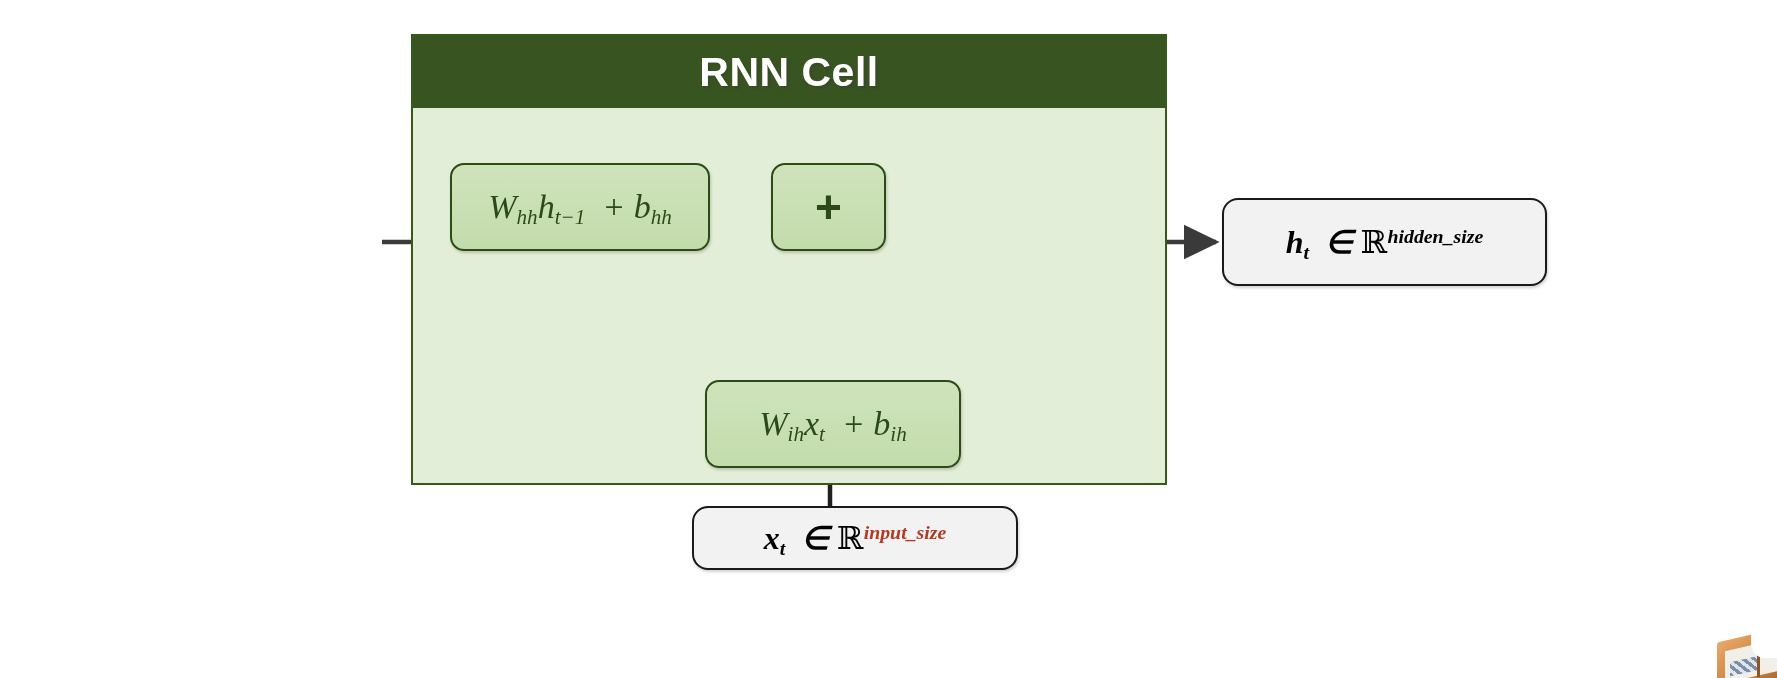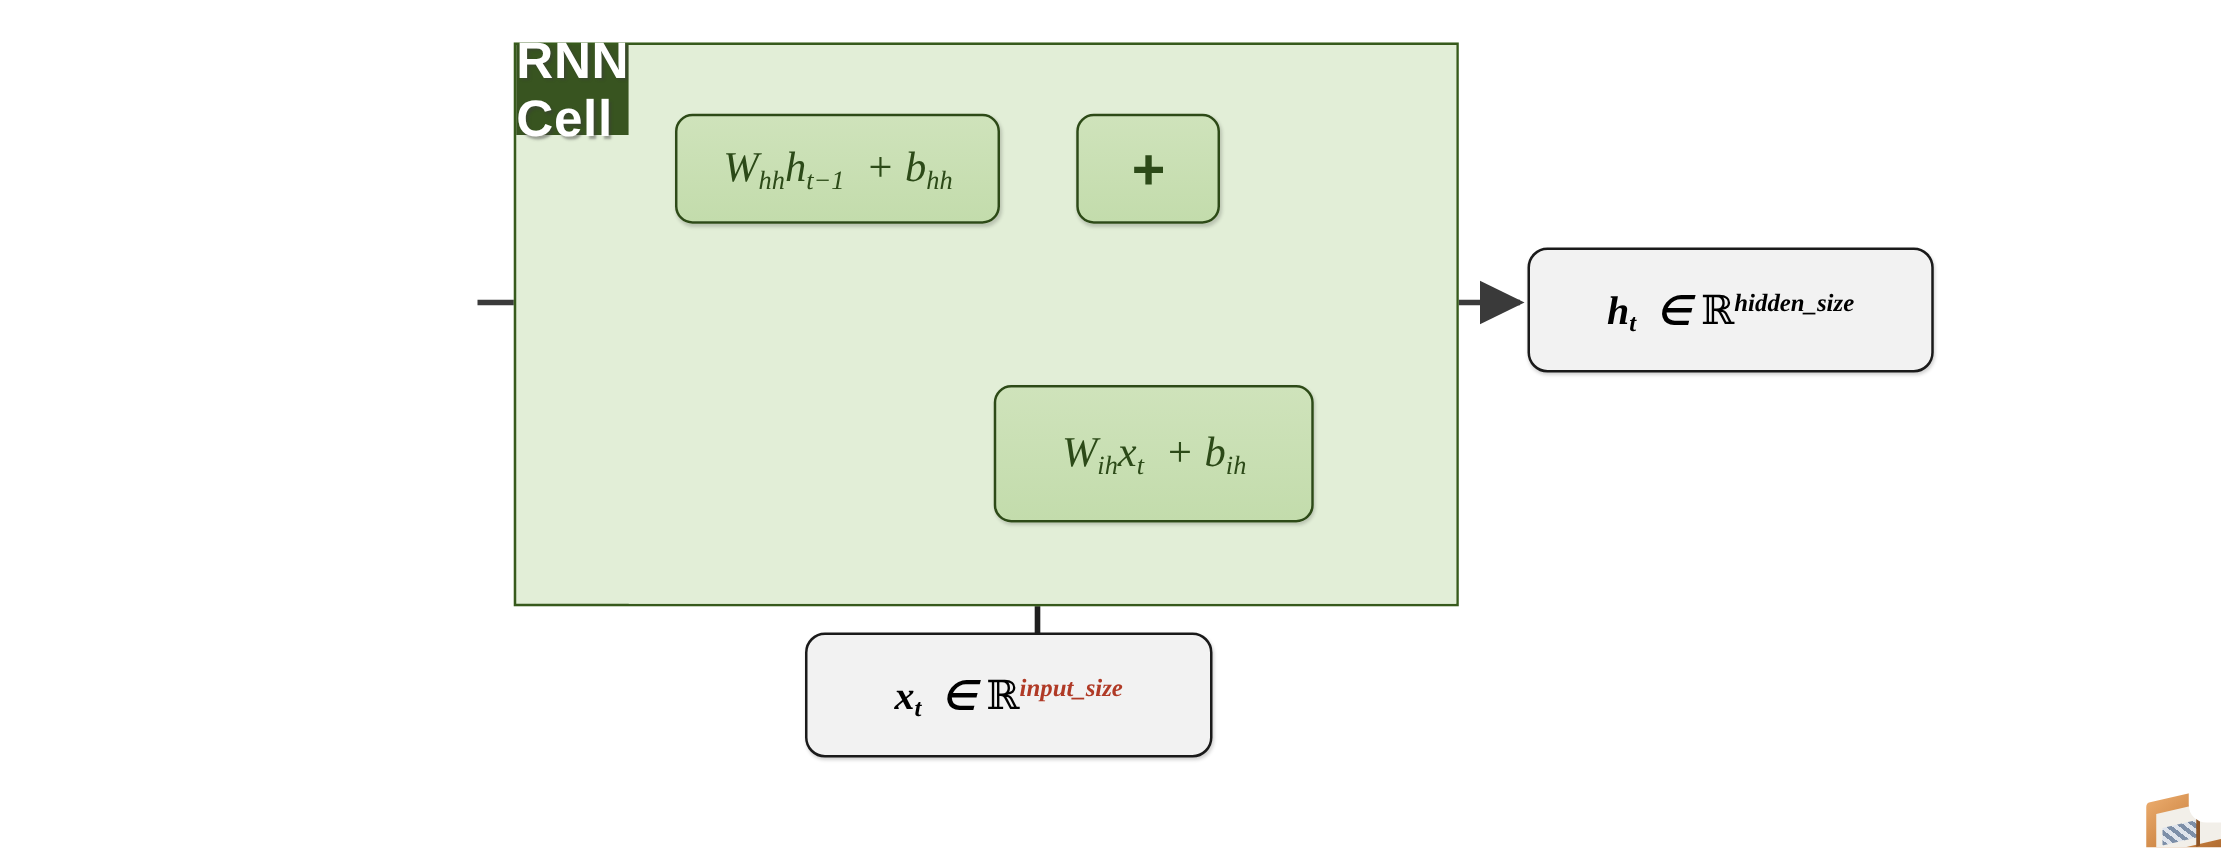--- a/index.html
+++ b/index.html
@@ -24,21 +24,21 @@
   .cell-container {
     position: absolute;
     left: 411px;
     top: 34px;
     width: 756px;
     height: 451px;
     box-sizing: border-box;
     border: 2px solid #375a1c;
     background: #e2eed7;
     display: flex;
-    flex-direction: row;
+    flex-direction: column;
   }
   .cell-header {
     height: 72px;
     flex: 0 0 72px;
     background: #385420;
     display: flex;
     align-items: center;
     justify-content: center;
   }
   .cell-title {
@@ -236,38 +236,38 @@
           <span class="in-op">W</span><sub>hh</sub><span class="in-op">h</span><sub>t−1</sub>
           &nbsp;+&nbsp;<span class="in-op">b</span><sub>hh</sub>
         </span>
       </div>
 
       <div class="node op-box" style="left:358px; top:55px; width:115px; height:88px;">
         <span class="plus-glyph">+</span>
       </div>
 
 
-      <div class="node op-box" style="left:292px; top:272px; width:256px; height:110px;">
+      <div class="node op-box" style="left:292px; top:272px; width:256px; height:88px;">
         <span class="op-text">
           <span class="in-op">W</span><sub>ih</sub><span class="in-op">x</span><sub>t</sub>
           &nbsp;+&nbsp;<span class="in-op">b</span><sub>ih</sub>
         </span>
       </div>
 
     </div>
   </div>
 
-  <div class="node io-box" style="left:1222px; top:198px; width:325px; height:100px;">
+  <div class="node io-box" style="left:1222px; top:198px; width:325px; height:88px;">
     <span class="io-text">
       <span class="mono-ital">h</span><sub class="mono-ital">t</sub>
       &nbsp;∈&nbsp;<span class="bbR">ℝ</span><sup class="mono-ital">hidden_size</sup>
     </span>
   </div>
 
-  <div class="node io-box" style="left:644px; top:506px; width:326px; height:100px;">
+  <div class="node io-box" style="left:692px; top:506px; width:326px; height:64px;">
     <span class="io-text">
       <span class="mono-ital">x</span><sub class="mono-ital">t</sub>
       &nbsp;∈&nbsp;<span class="bbR">ℝ</span><sup class="mono-ital red-sup">input_size</sup>
     </span>
   </div>
 
   <div class="webcam">
     <div class="shelf-wrap">
       <div class="shelf-body"></div>
       <div class="shelf-inner"></div>

